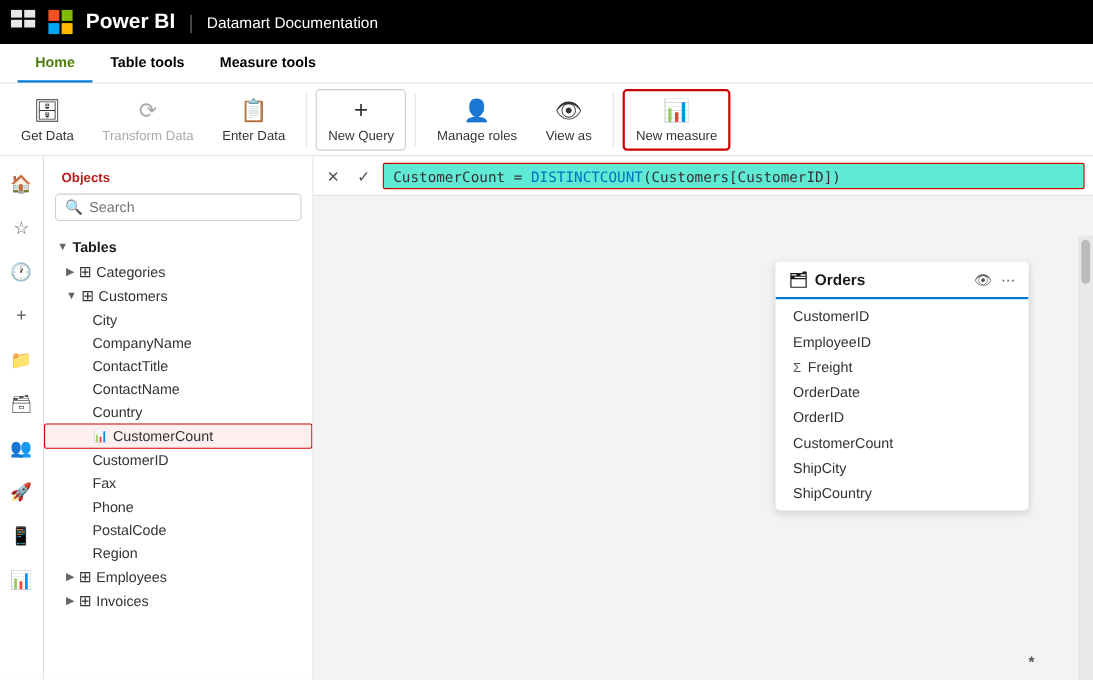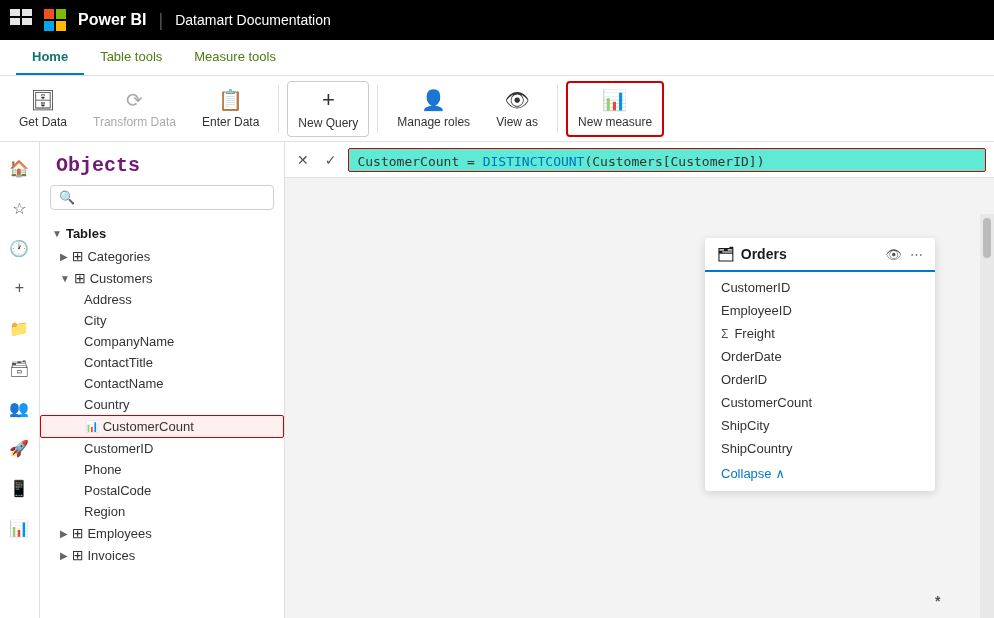--- a/index.html
+++ b/index.html
@@ -9,45 +9,46 @@
     .top-bar {
       background: #000;
       height: 40px;
       display: flex;
       align-items: center;
       padding: 0 10px;
       gap: 12px;
     }
     .ms-grid { display: grid; grid-template-columns: 1fr 1fr; grid-template-rows: 1fr 1fr; gap: 2px; width: 22px; height: 22px; }
     .ms-grid div { background: white; opacity: 0.9; }
-    .top-bar-title { color: white; font-size: 16px; font-weight: 600; }
+    .top-bar-title { color: white; font-size: 19px; font-weight: 600; }
     .top-bar-subtitle { color: white; font-size: 14px; }
 
     
     .ribbon-tabs {
       background: white;
       height: 36px;
       display: flex;
       align-items: flex-end;
       padding: 0 16px;
       border-bottom: 1px solid #e0e0e0;
     }
     .ribbon-tab {
       padding: 6px 16px;
       cursor: pointer;
       font-size: 13px;
-      color: #4d7c0f;
+      color: #000000;
       border-bottom: 2px solid transparent;
       height: 36px;
       display: flex;
       align-items: center;
+      font-weight: bold;
     }
     .ribbon-tab.active {
       border-bottom: 2px solid #0078d4;
-      color: #0f766e;
+      color: #4d7c0f;
       font-weight: 600;
     }
 
     
     .ribbon-toolbar {
       background: white;
       height: 66px;
       display: flex;
       align-items: center;
       padding: 0 8px;
@@ -112,25 +113,24 @@
 
     
     .objects-panel {
       width: 245px;
       background: white;
       border-right: 1px solid #e0e0e0;
       display: flex;
       flex-direction: column;
     }
     .objects-title {
-      font-size: 20px;
+      font-size: 12px;
       font-weight: 600;
       padding: 12px 16px 8px;
-      color: #701a75;
-      font-family: Liberation Mono, monospace;
+      color: #b91c1c;
     }
     .search-box {
       margin: 0 10px 8px;
       display: flex;
       align-items: center;
       border: 1px solid #d0d0d0;
       border-radius: 4px;
       padding: 4px 8px;
       gap: 6px;
       background: white;
@@ -340,20 +340,21 @@
     <div class="sidebar-icon">👥</div>
     <div class="sidebar-icon">🚀</div>
     <div class="sidebar-icon">📱</div>
     <div class="sidebar-icon active" style="color:#0078d4;">📊</div>
   </div>
 
   <div class="objects-panel">
     <div class="objects-title">Objects</div>
     <div class="search-box">
       <span>🔍</span>
+      <input type="text" placeholder="Search" style="">
     </div>
     <div class="tree-area">
 
       <div class="tree-section-header">
         <span class="tree-chevron">▼</span>
         <span>Tables</span>
       </div>
 
       <div class="tree-item sub-section">
         <span class="tree-chevron">▶</span>
@@ -361,43 +362,43 @@
         <span>Categories</span>
       </div>
 
       <div class="tree-item sub-section">
         <span class="tree-chevron">▼</span>
         <span class="tree-icon">⊞</span>
         <span>Customers</span>
       </div>
 
       <div class="tree-item child">
-        <span>Address</span>
-      </div>
-      <div class="tree-item child">
         <span>City</span>
       </div>
       <div class="tree-item child">
         <span>CompanyName</span>
       </div>
       <div class="tree-item child">
         <span>ContactTitle</span>
       </div>
       <div class="tree-item child">
         <span>ContactName</span>
       </div>
       <div class="tree-item child">
         <span>Country</span>
       </div>
       <div class="tree-item child selected" style="border:1px solid #cc0000;background:#fff0f0;">
         <span class="tree-icon" style="font-size:11px;">📊</span>
         <span>CustomerCount</span>
       </div>
       <div class="tree-item child">
         <span>CustomerID</span>
+      </div>
+      <div class="tree-item child">
+        <span>Fax</span>
       </div>
       <div class="tree-item child">
         <span>Phone</span>
       </div>
       <div class="tree-item child">
         <span>PostalCode</span>
       </div>
       <div class="tree-item child">
         <span>Region</span>
       </div>
@@ -458,24 +459,20 @@
           </div>
           <div class="table-field">
             <span>CustomerCount</span>
           </div>
           <div class="table-field">
             <span>ShipCity</span>
           </div>
           <div class="table-field">
             <span>ShipCountry</span>
           </div>
-          <div class="collapse-link">
-            <span>Collapse</span>
-            <span>∧</span>
-          </div>
         </div>
       </div>
 
       <div class="star-marker" style="left: 650px; top: 415px; font-weight:700;">*</div>
 
       <div style="position:absolute;right:0;top:36px;bottom:0;width:14px;background:#e8e8e8;">
         <div style="width:8px;height:40px;background:#bbb;border-radius:4px;margin:4px auto;"></div>
       </div>
     </div>
   </div>

